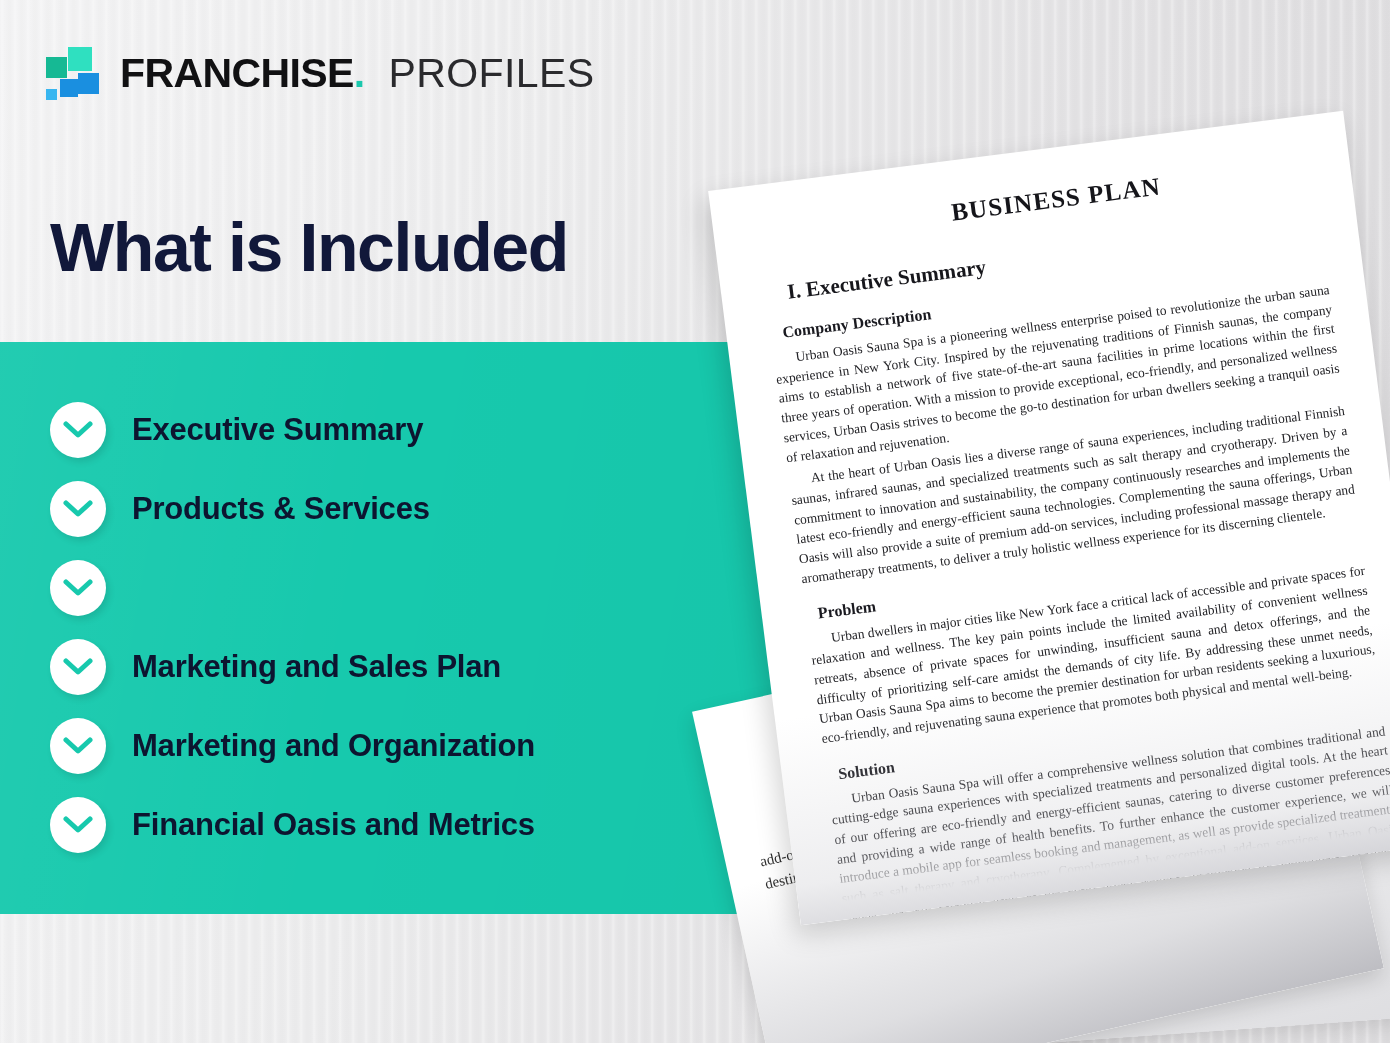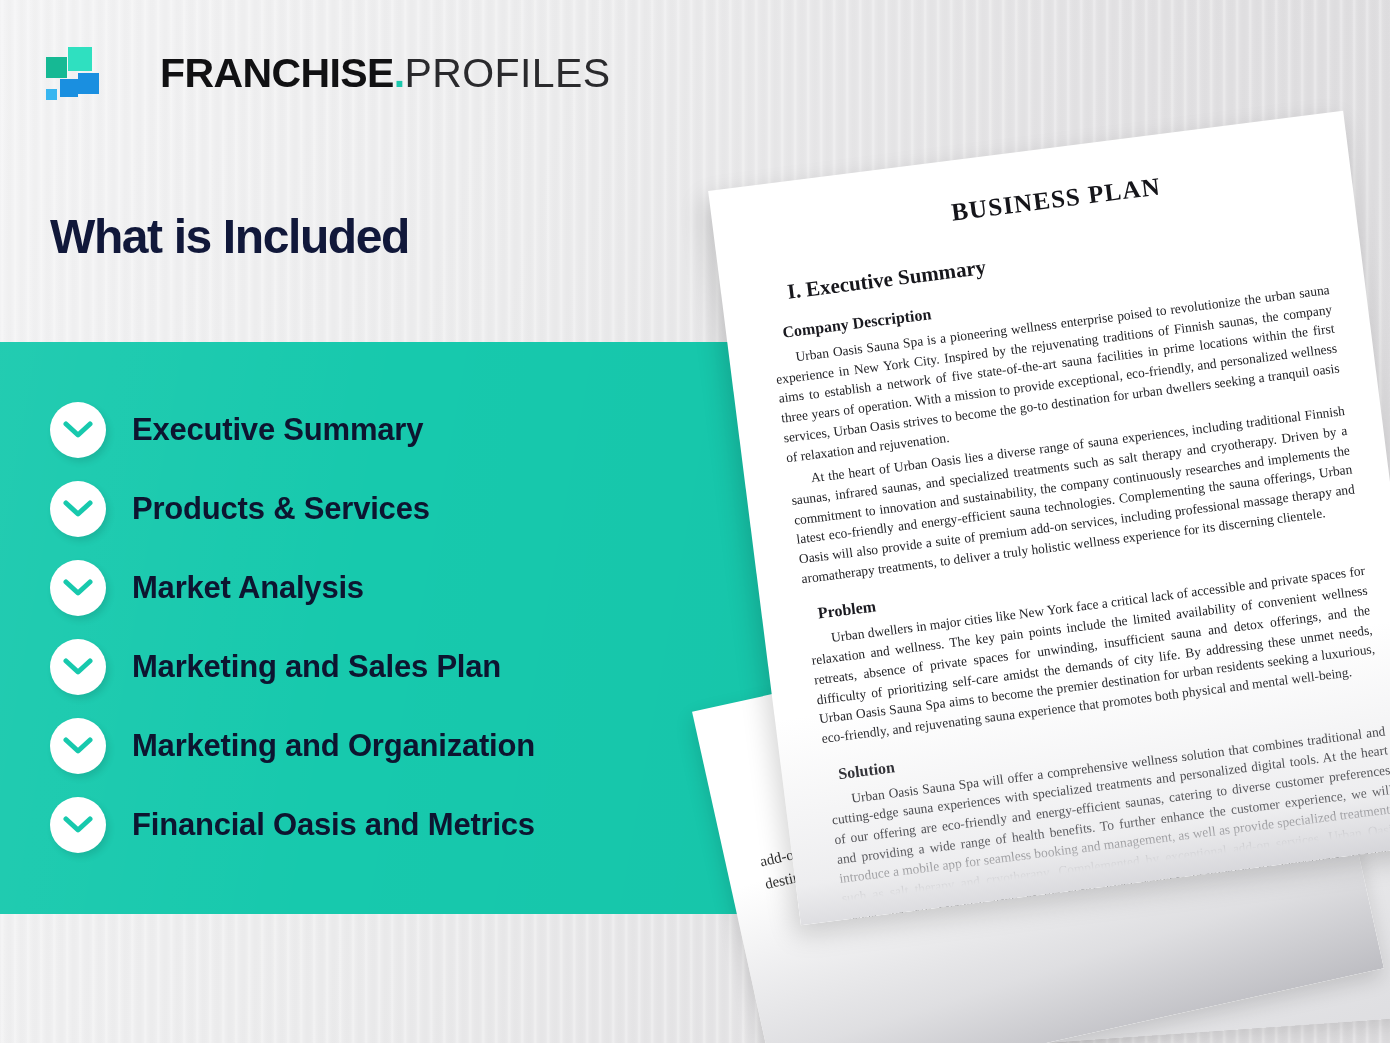--- a/index.html
+++ b/index.html
@@ -35,48 +35,47 @@
   }
 
   
   #logo {
     position: absolute;
     left: 46px;
     top: 42px;
     display: flex;
     align-items: center;
     height: 62px;
-    gap: 40px;
   }
   #logo-mark {
     position: relative;
     width: 56px;
     height: 52px;
     margin-right: 18px;
   }
   .logo-sq { position: absolute; }
 
   #logo-wordmark {
     font-size: 41px;
     letter-spacing: -0.6px;
     white-space: nowrap;
     line-height: 1;
     display: flex;
     align-items: baseline;
   }
   .wm-bold { font-weight: 700; color: #111113; }
   .wm-dot  { font-weight: 700; color: #1bc8ad; }
-  .wm-light{ font-weight: 400; color: #2a2a2d; letter-spacing: 0.4px; }
+  .wm-light{ font-weight: 400; color: #2a2a2d; letter-spacing: 0.4px; margin-left: 24px; }
 
   
   #page-title {
     position: absolute;
     left: 50px;
     top: 213px;
-    font-size: 48px;
+    font-size: 68px;
     font-weight: 700;
     color: #11183a;
     letter-spacing: -1.4px;
     line-height: 1;
   }
 
   
   #teal-band {
     position: absolute;
     left: 0;
@@ -290,21 +289,20 @@
       </span>
       <span class="item-label">Products &amp; Services</span>
     </div>
 
     <div class="list-item">
       <span class="chev-circle">
         <svg width="30" height="18" viewBox="0 0 30 18" aria-hidden="true">
           <path d="M3 3 L15 14 L27 3" fill="none" stroke="#17c9ad" stroke-width="5" stroke-linecap="round" stroke-linejoin="round"></path>
         </svg>
       </span>
-      <span class="item-label">Market Analysis</span>
     </div>
 
     <div class="list-item">
       <span class="chev-circle">
         <svg width="30" height="18" viewBox="0 0 30 18" aria-hidden="true">
           <path d="M3 3 L15 14 L27 3" fill="none" stroke="#17c9ad" stroke-width="5" stroke-linecap="round" stroke-linejoin="round"></path>
         </svg>
       </span>
       <span class="item-label">Marketing and Sales Plan</span>
     </div>

